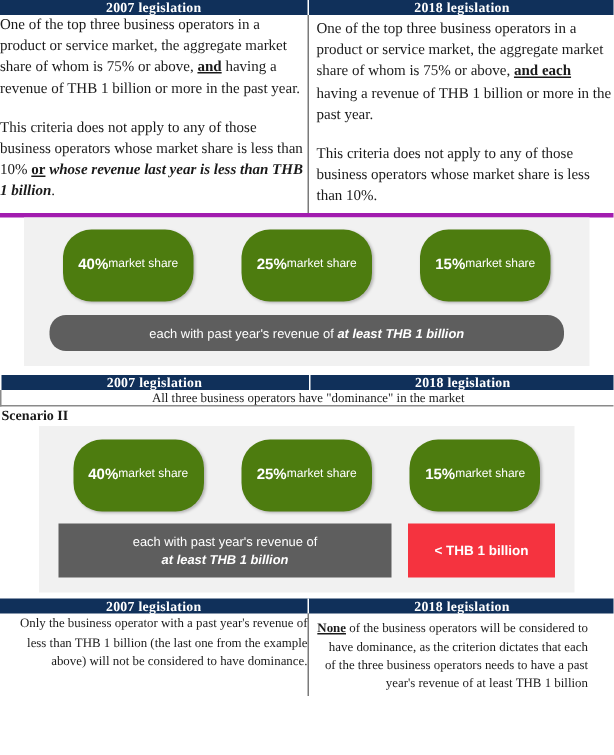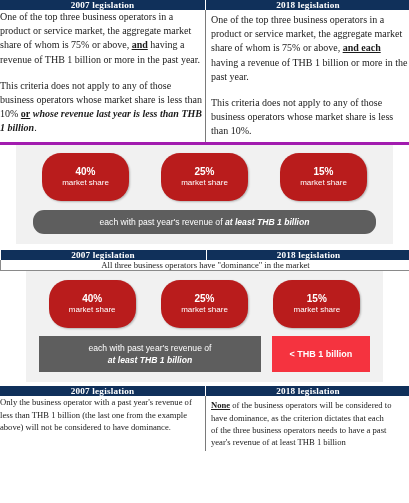--- a/index.html
+++ b/index.html
@@ -81,26 +81,25 @@
     margin: 0 26px 0 26px;
     padding: 9px 0 10px 0;
     position: relative;
   }
   .box-row {
     display: flex;
     justify-content: space-around;
     padding: 0 10px;
   }
   .share-box {
-    background: #b91c1c;
+    background: #4d7c0f;
     border-radius: 19px;
     width: 87px;
     height: 48px;
     display: flex;
-    flex-direction: column;
     align-items: center;
     justify-content: center;
     color: #ffffff;
     font-family: "Liberation Sans", "DejaVu Sans", sans-serif;
     box-shadow: 1px 1px 2px rgba(0,0,0,0.25);
   }
   .share-box .pct {
     font-size: 10px;
     font-weight: bold;
     line-height: 1.3;
@@ -163,21 +162,21 @@
     border-bottom: 1.5px solid #8a8a8a;
     border-left: 1px solid #8a8a8a;
     border-right: 1px solid #8a8a8a;
   }
   .spacer-sm { height: 6px; }
   .spacer-xs { height: 4px; }
 
   .bottom-cell {
     font-size: 8.6px;
     line-height: 1.42;
-    text-align: left;
+    text-align: right;
     vertical-align: top;
     padding: 3px 4px;
     border-right: 1px solid #7a7a7a;
   }
   .bottom-cell.right-col { border-right: none; padding: 3px 18px 3px 5px; }
 </style>
 </head>
 <body>
 
 <div class="page">
@@ -227,20 +226,21 @@
         <tr>
       <th class="hdr-cell" style="width:205px;">2007 legislation</th>
       <th class="hdr-cell last" style="width:204px;">2018 legislation</th>
     </tr>
     <tr>
       <td colspan="2" class="mid-note">All three business operators have "dominance" in the market</td>
     </tr>
   </tbody>
     </table>
 
+  <div class="scenario-label">Scenario II</div>
 
   <div class="diagram-2">
     <div class="box-row">
       <div class="share-box">
         <span class="pct">40%</span>
         <span class="lbl">market share</span>
       </div>
       <div class="share-box">
         <span class="pct">25%</span>
         <span class="lbl">market share</span>

